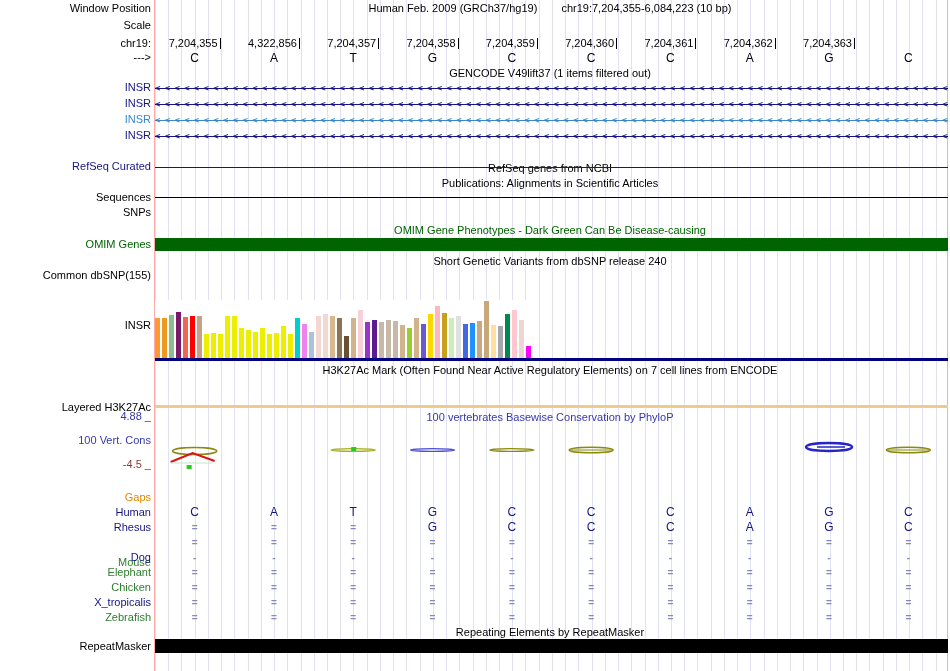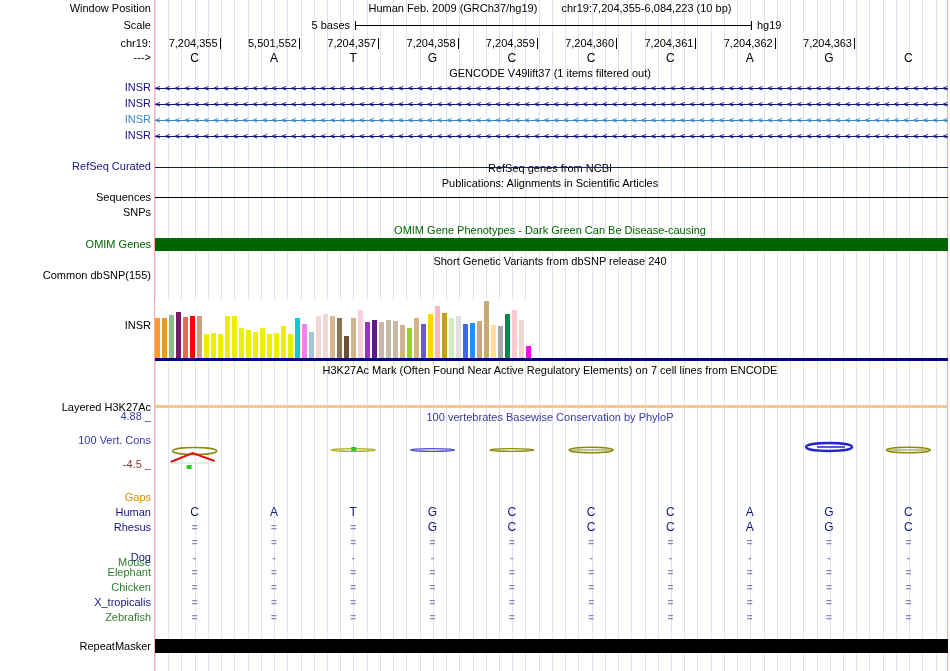--- a/index.html
+++ b/index.html
@@ -41,30 +41,25 @@
   <div class="edge" style="left:947px"></div>
 
   <div class="lbl" style="top:2px">Window Position</div>
   <div class="title" style="top:2px">
     <span>Human Feb. 2009 (GRCh37/hg19)</span>
     <span style="display:inline-block;width:18px"></span>
     <span>chr19:7,204,355-6,084,223 (10 bp)</span>
   </div>
 
   <div class="lbl" style="top:19px">Scale</div>
-  <div class="band" style="top:19px;height:13px">
-    <div class="scale-text">5 bases</div>
-    <div class="scale-bar"></div>
-    <div class="scale-right">hg19</div>
-  </div>
 
   <div class="lbl" style="top:37px">chr19:</div>
   <div class="cols" style="top:37px;height:13px" id="ruler-positions">
       <div class="rcell"><span>7,204,355</span><span class="tick"></span></div>
-      <div class="rcell"><span>5,501,552</span><span class="tick"></span></div>
+      <div class="rcell"><span>4,322,856</span><span class="tick"></span></div>
       <div class="rcell"><span>7,204,357</span><span class="tick"></span></div>
       <div class="rcell"><span>7,204,358</span><span class="tick"></span></div>
       <div class="rcell"><span>7,204,359</span><span class="tick"></span></div>
       <div class="rcell"><span>7,204,360</span><span class="tick"></span></div>
       <div class="rcell"><span>7,204,361</span><span class="tick"></span></div>
       <div class="rcell"><span>7,204,362</span><span class="tick"></span></div>
       <div class="rcell"><span>7,204,363</span><span class="tick"></span></div>
       <div class="rcell"></div>
     </div>
 
@@ -309,15 +304,16 @@
         <div class="acell m">=</div>
         <div class="acell m">=</div>
         <div class="acell m">=</div>
         <div class="acell m">=</div>
         <div class="acell m">=</div>
         <div class="acell m">=</div>
         <div class="acell m">=</div>
       </div>
     </div>
 
+  <div class="title" style="top:626px">Repeating Elements by RepeatMasker</div>
   <div class="lbl" style="top:640px">RepeatMasker</div>
   <div class="band" style="top:639px;height:14px;background:#000"></div>
 </div>
 
 </body></html>

